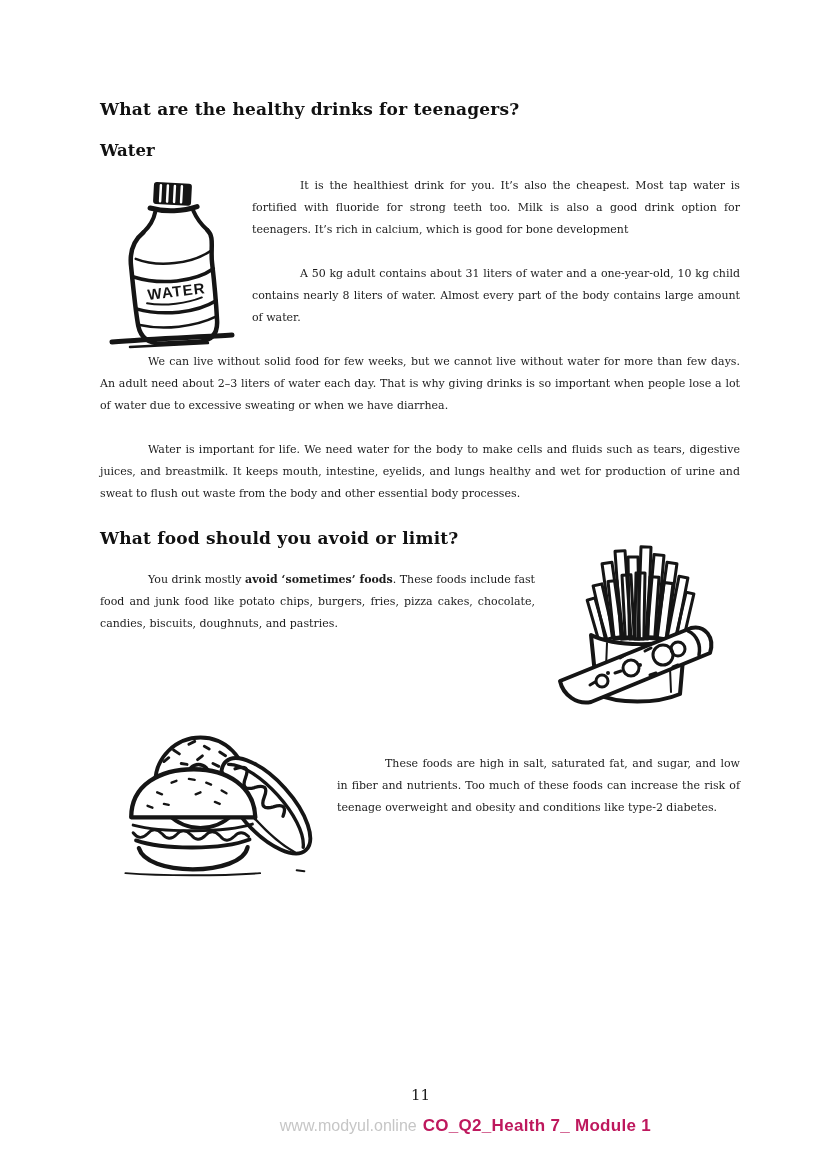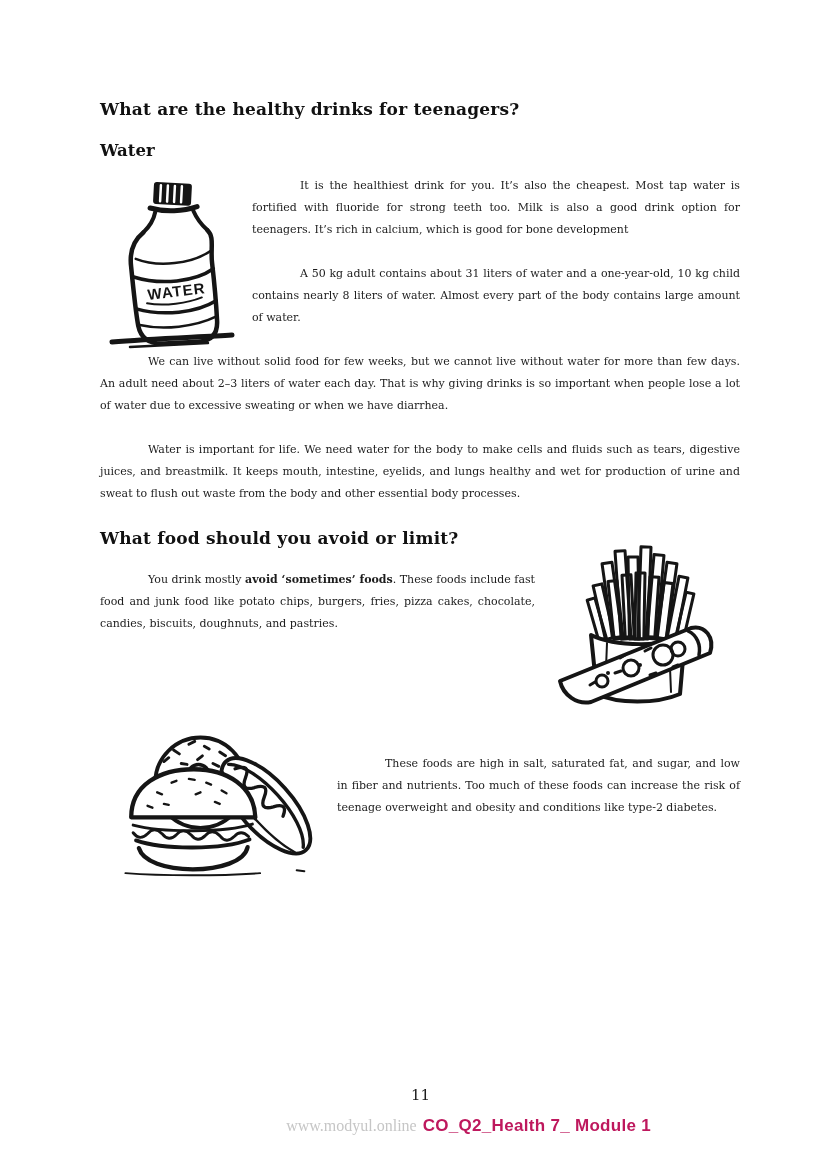--- a/index.html
+++ b/index.html
@@ -39,21 +39,21 @@
 
   .page-number-wrap {
     position:absolute; top:1086px; left:0; width:100%;
     text-align:center; font-size:15px; color:#1c1c1c;margin-left:40px;
   }
   .footer-line {
     position:absolute; top:1116px; right:110px;
     display:flex; align-items:baseline; gap:6px; white-space:nowrap;
   }
   .watermark {
-    font-family:Liberation Serif, serif;
+    font-family:Liberation Sans, sans-serif;
     color:#c6c6c6; font-size:16px;
   }
   .module-label {
     font-family:"Liberation Sans", sans-serif;
     font-weight:bold; color:#be185d; font-size:17px; letter-spacing:0.3px;
   }
 </style>
 </head>
 <body>
 

